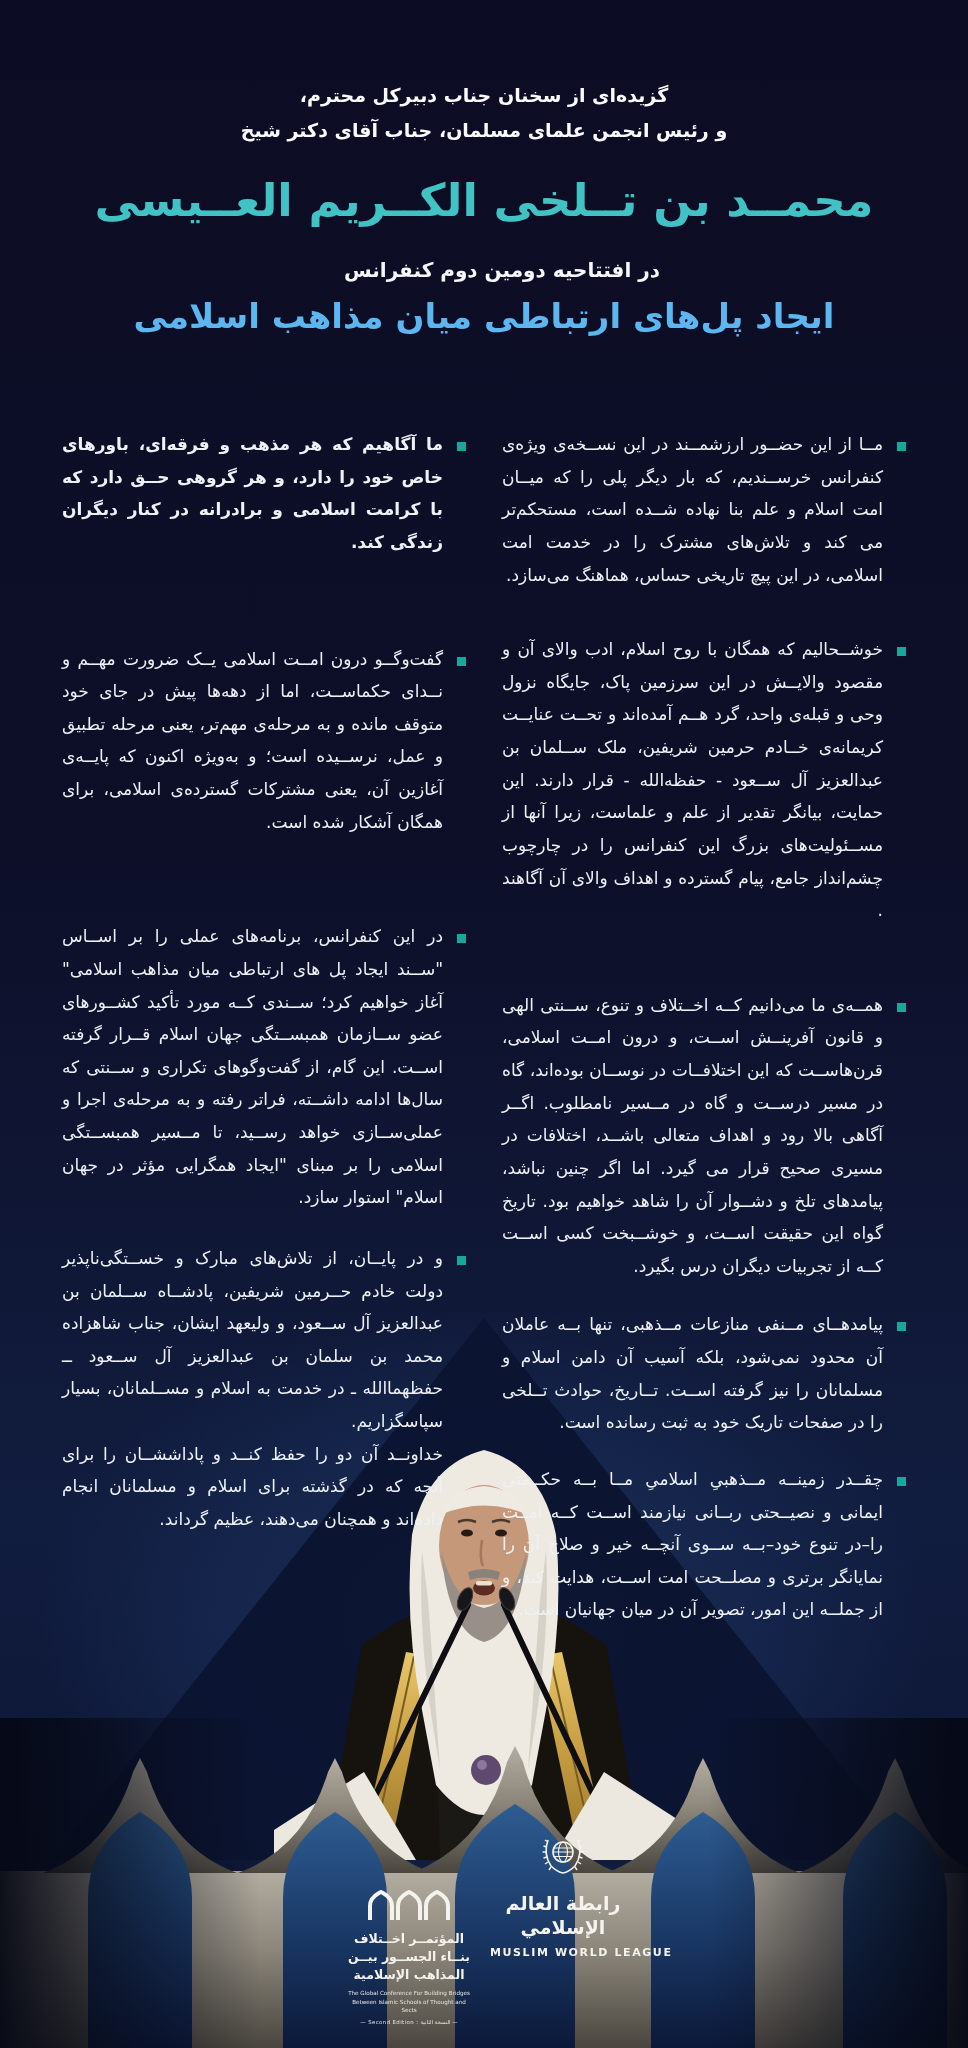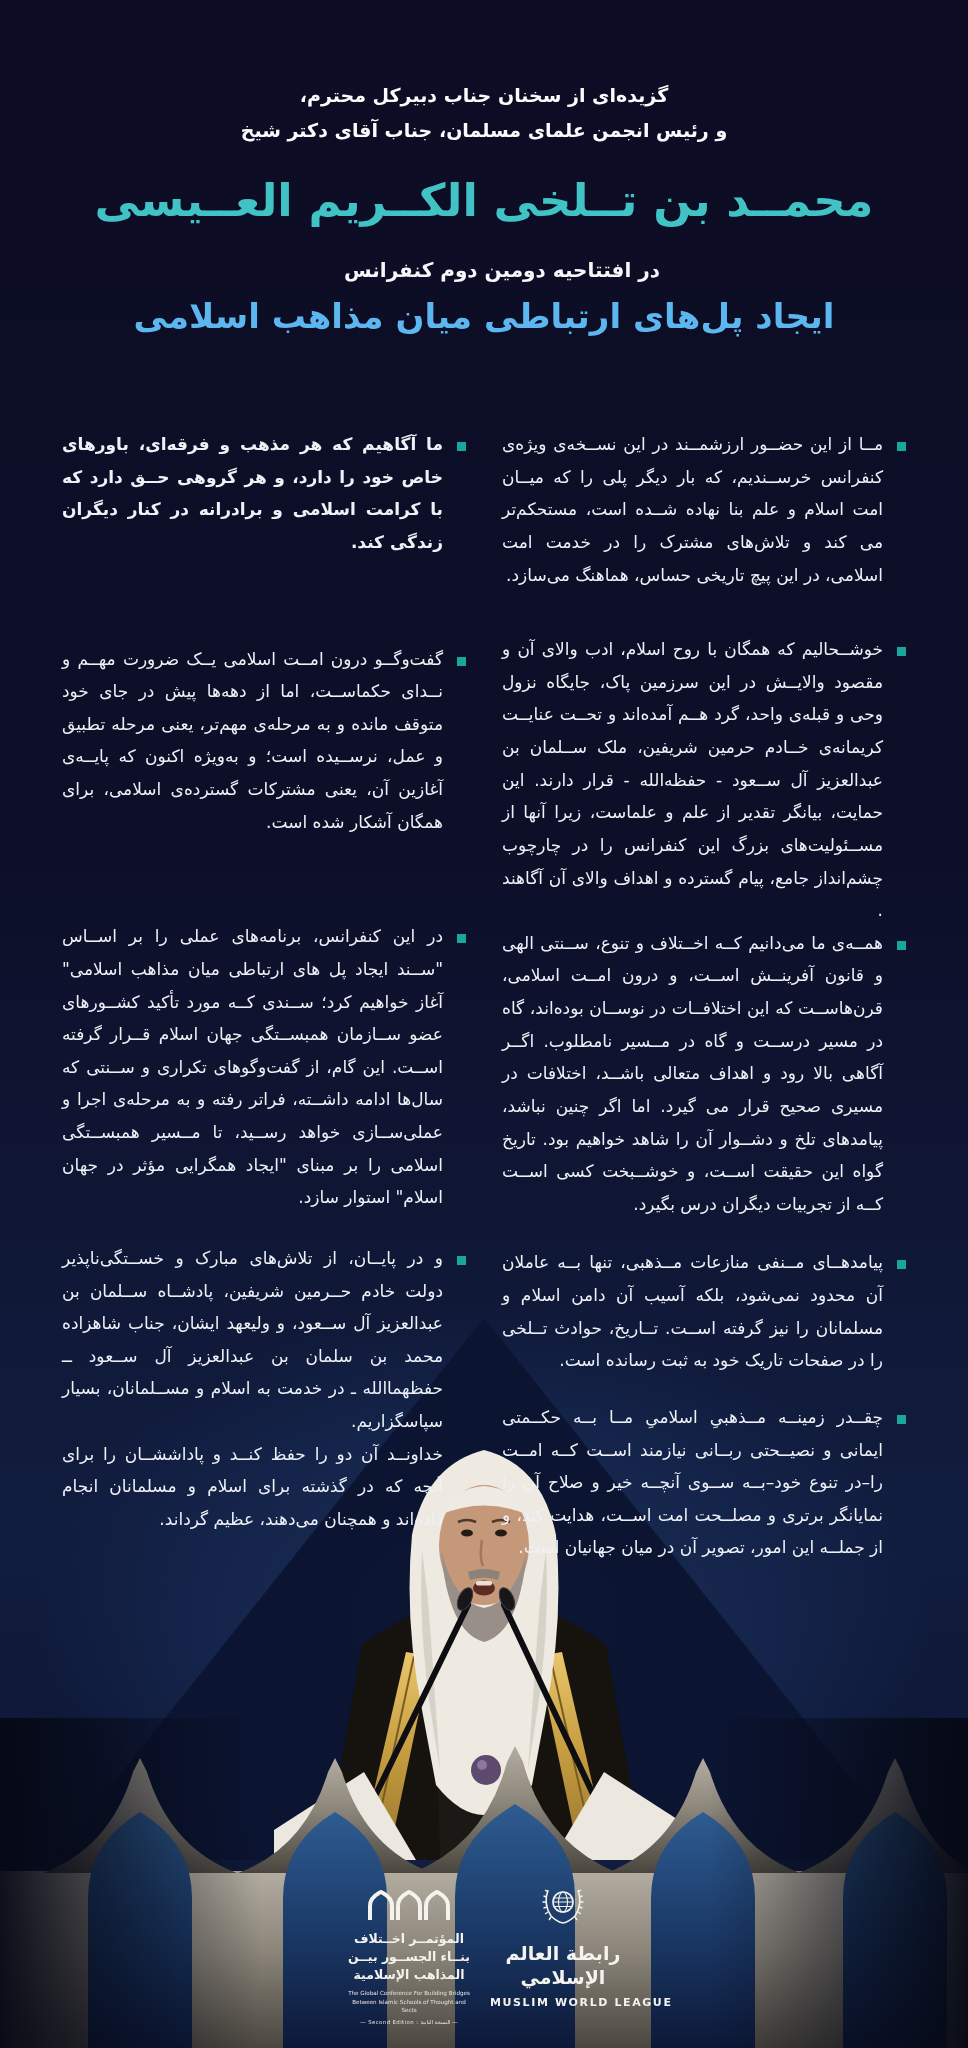--- a/index.html
+++ b/index.html
@@ -17,39 +17,39 @@
   .hsub{margin-top:30px;color:#f6f7fa;font-size:20px;font-weight:bold;padding-left:36px;}
   .htitle{margin-top:14px;color:#5cb6f0;font-size:34px;font-weight:bold;}
   
   .cols{position:absolute;top:428px;right:62px;left:62px;display:flex;gap:36px;z-index:3;}
   .col{width:404px;}
   .item{display:flex;gap:14px;align-items:flex-start;}
   .sq{flex:0 0 auto;width:9px;height:9px;margin-top:14px;background:#18a79a;}
   .ptext{color:#eef1f6;font-size:17px;line-height:1.92;text-align:justify;}
   .ptext .p2{margin-top:0;}
   .rc .item:nth-child(1){margin-bottom:42px;}
-  .rc .item:nth-child(2){}
+  .rc .item:nth-child(2){margin-bottom:62px;}
   .rc .item:nth-child(3){margin-bottom:26px;}
   .rc .item:nth-child(4){margin-bottom:24px;}
   .lc .item:nth-child(1){margin-bottom:84px;font-weight:bold;}
   .lc .item:nth-child(2){margin-bottom:82px;}
   .lc .item:nth-child(3){margin-bottom:28px;}
   
   .scene{position:absolute;left:0;top:1300px;z-index:1;}
   .facade{position:absolute;left:0;bottom:0;z-index:2;}
   .shadeL,.shadeR{position:absolute;bottom:0;height:330px;width:260px;z-index:3;pointer-events:none;}
   .shadeL{left:0;background:linear-gradient(90deg,rgba(5,8,20,.95) 0%,rgba(5,8,20,.55) 45%,rgba(5,8,20,0) 100%);}
   .shadeR{right:0;background:linear-gradient(270deg,rgba(5,8,20,.95) 0%,rgba(5,8,20,.55) 45%,rgba(5,8,20,0) 100%);}
   
   .logos{position:absolute;z-index:5;text-align:center;color:#f5f3ee;}
   .logo-conf{left:348px;top:1890px;width:122px;}
   .logo-conf .ar{font-size:12.5px;font-weight:bold;line-height:1.45;margin-top:6px;}
   .logo-conf .en{direction:ltr;font-size:5.6px;line-height:1.5;margin-top:5px;color:#e9e6df;}
   .logo-conf .ed{direction:ltr;font-size:5.4px;margin-top:4px;color:#e9e6df;letter-spacing:.4px;}
-  .logo-mwl{left:490px;top:1882px;width:146px;}
+  .logo-mwl{left:490px;top:1832px;width:146px;}
   .logo-mwl .ar{font-size:19px;font-weight:bold;line-height:1.25;margin-top:4px;}
   .logo-mwl .en{direction:ltr;font-size:11px;font-weight:bold;letter-spacing:1.6px;margin-top:6px;white-space:nowrap;}
 </style>
 </head>
 <body>
 
 <div class="poster">
 
   <div class="header">
     <div class="hline">گزیده‌ای از سخنان جناب دبیرکل محترم،</div>

